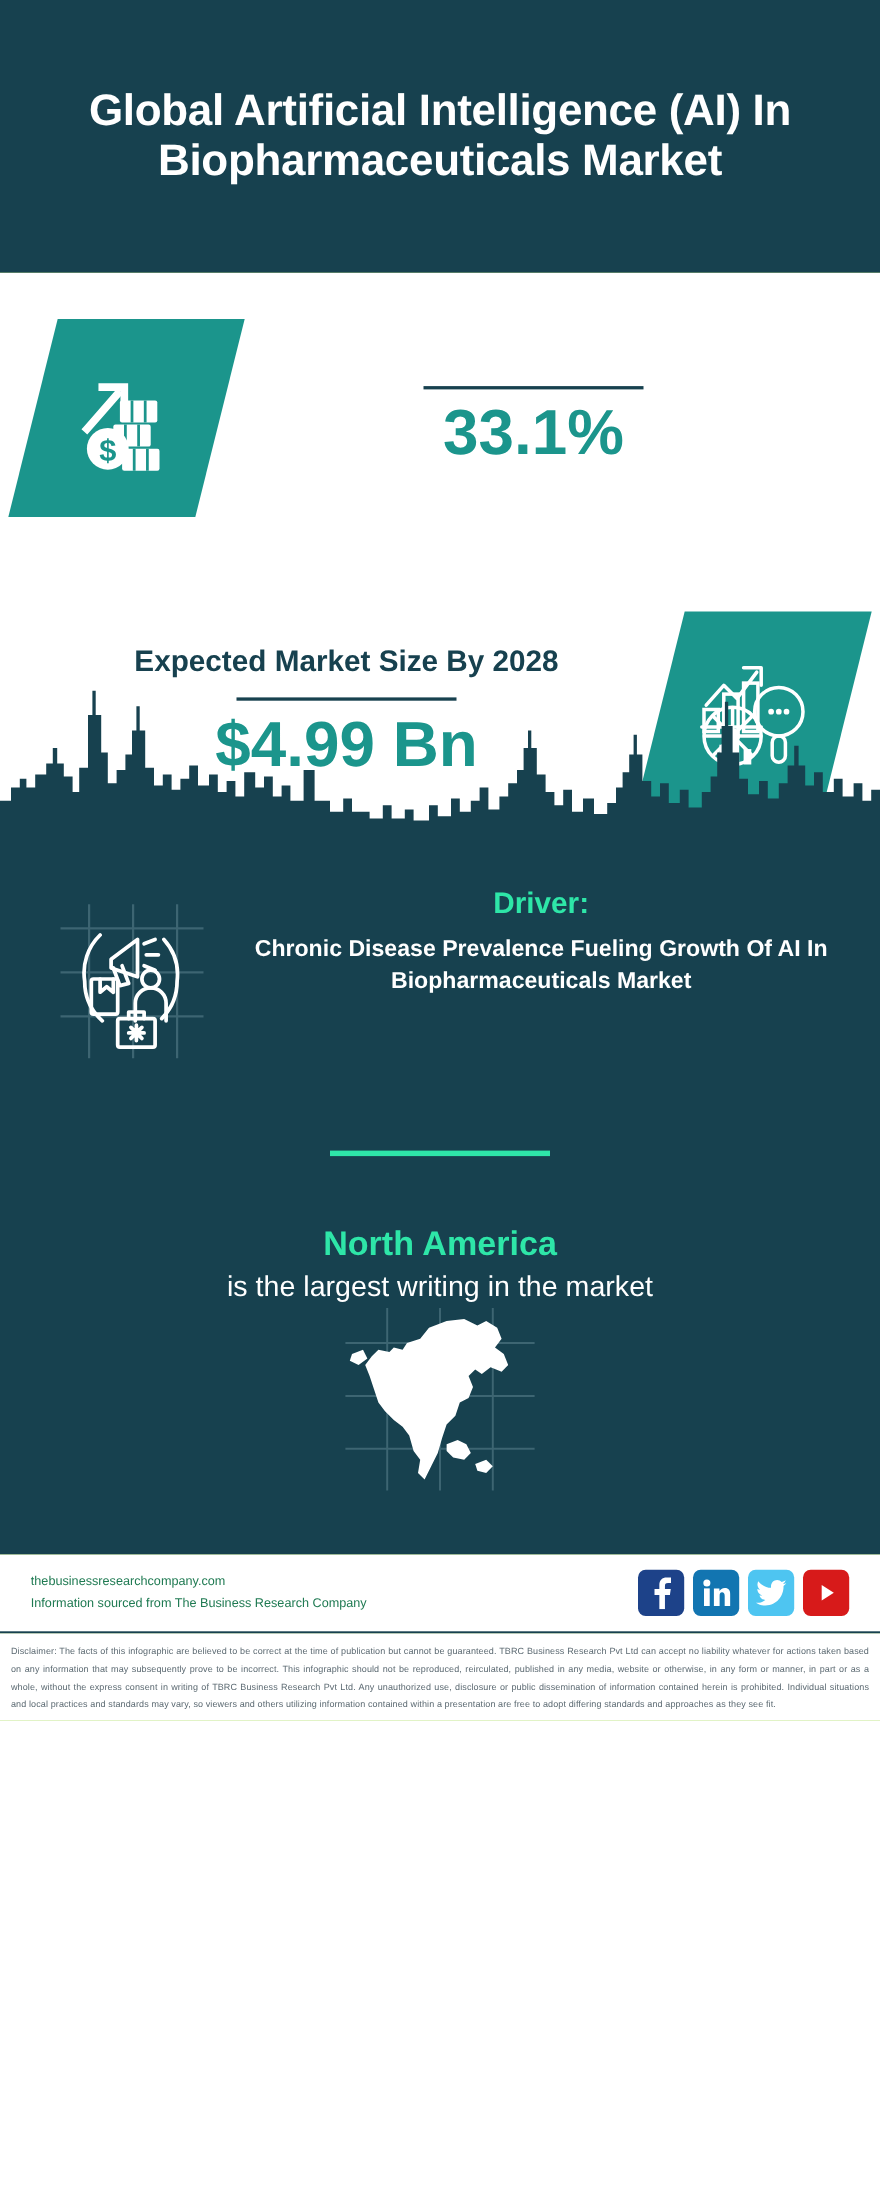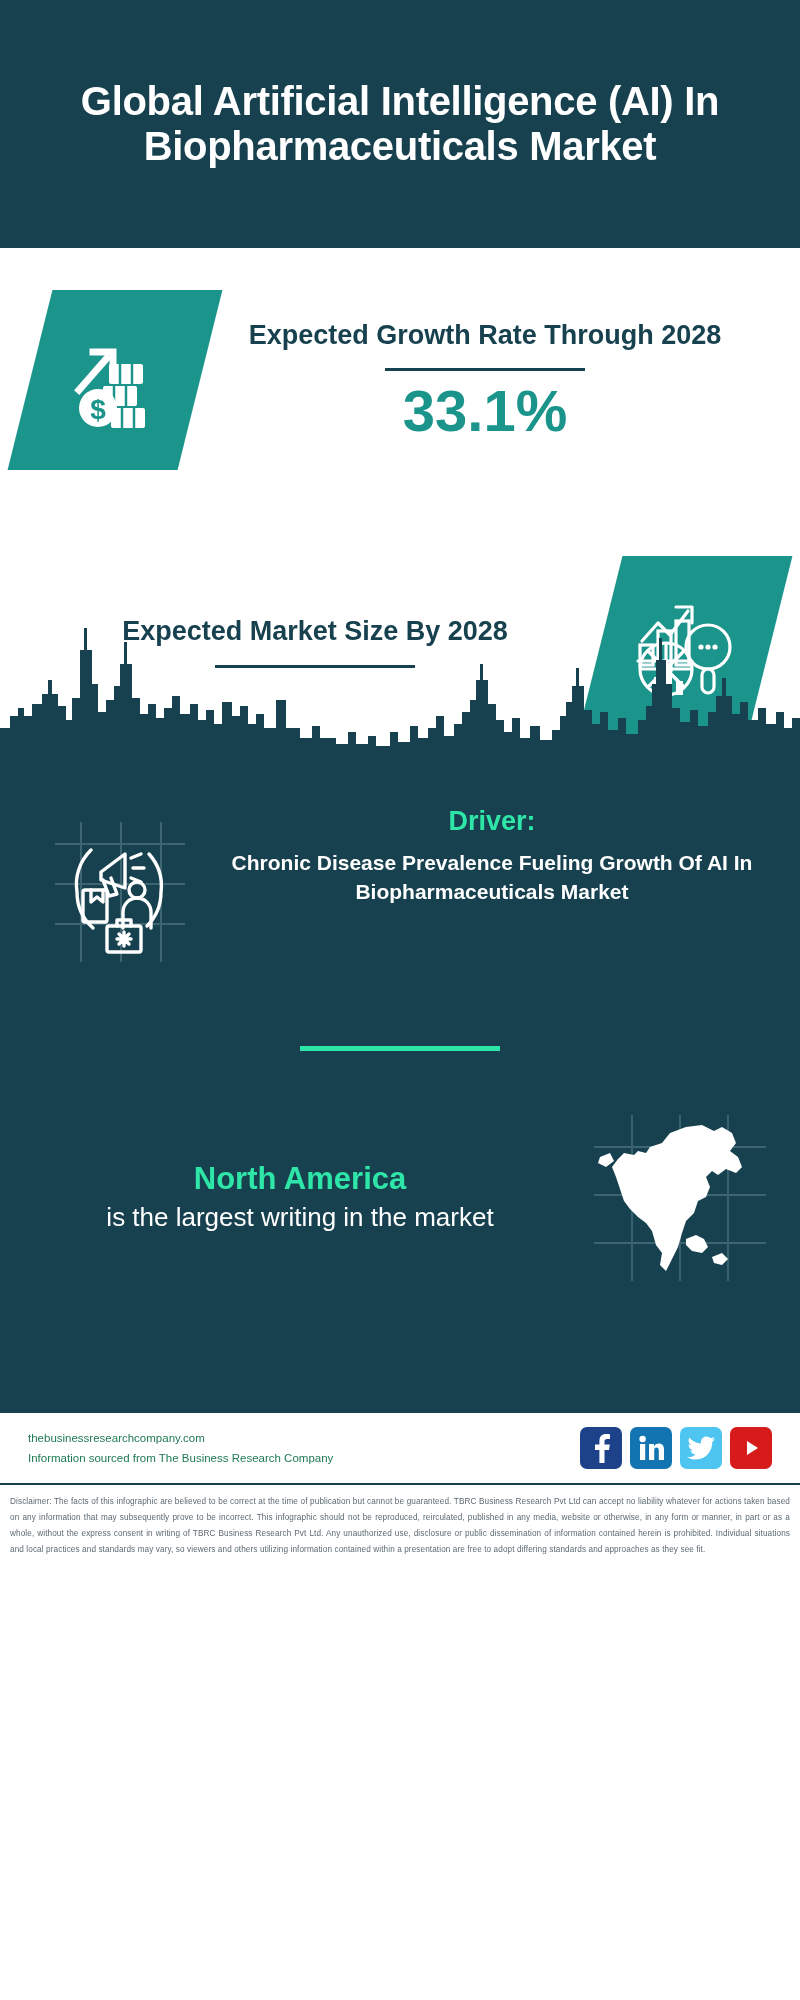--- a/index.html
+++ b/index.html
@@ -149,20 +149,21 @@
     width: 200px;
     height: 5px;
     background: #2ee6a8;
     margin: 80px auto 0 auto;
   }
 
   .region-block {
     display: flex;
     align-items: center;
     padding: 62px 20px 0 20px;
+    flex-direction: column;
   }
   .region-text {
     flex: 1;
     text-align: center;
   }
   .region-name {
     color: #2ee6a8;
     font-size: 31px;
     font-weight: bold;
     margin: 0 0 4px 0;
@@ -252,30 +253,30 @@
             <line x1="51" y1="58" x2="51" y2="78"></line>
             <line x1="63" y1="58" x2="63" y2="78"></line>
             <line x1="59" y1="80" x2="59" y2="100"></line>
             <line x1="71" y1="80" x2="71" y2="100"></line>
           </g>
           <circle cx="35" cy="80" r="19" fill="#ffffff"></circle>
           <text x="35" y="91" font-family="Liberation Sans, sans-serif" font-size="28" font-weight="bold" fill="#1b958c" text-anchor="middle">$</text>
         </svg>
       </div>
       <div class="stat-text">
-        <p class="stat-label">Expected Growth Rate Through 2028</p>
         <div class="stat-rule"></div>
         <p class="stat-value">33.1%</p>
       </div>
     </div>
 
     <div class="stat-row stat-row-2">
       <div class="stat-text">
         <p class="stat-label">Expected Market Size By 2028</p>
         <div class="stat-rule"></div>
+        <p class="stat-value">$4.99 Bn</p>
       </div>
       <div class="para">
         <svg width="106" height="106" viewBox="0 0 106 106" fill="none" stroke="#ffffff" stroke-width="3.2" aria-hidden="true">
           <path d="M10 48 L26 30 L38 42 L56 18" stroke-linecap="round" stroke-linejoin="round"></path>
           <path d="M44 14 L60 14 L60 30" stroke-linecap="round" stroke-linejoin="round"></path>
           <rect x="8" y="52" width="13" height="20"></rect>
           <rect x="26" y="38" width="13" height="34"></rect>
           <rect x="44" y="28" width="13" height="44"></rect>
           <path d="M6 68 L60 68" stroke-linecap="round"></path>
           <circle cx="34" cy="76" r="26"></circle>

